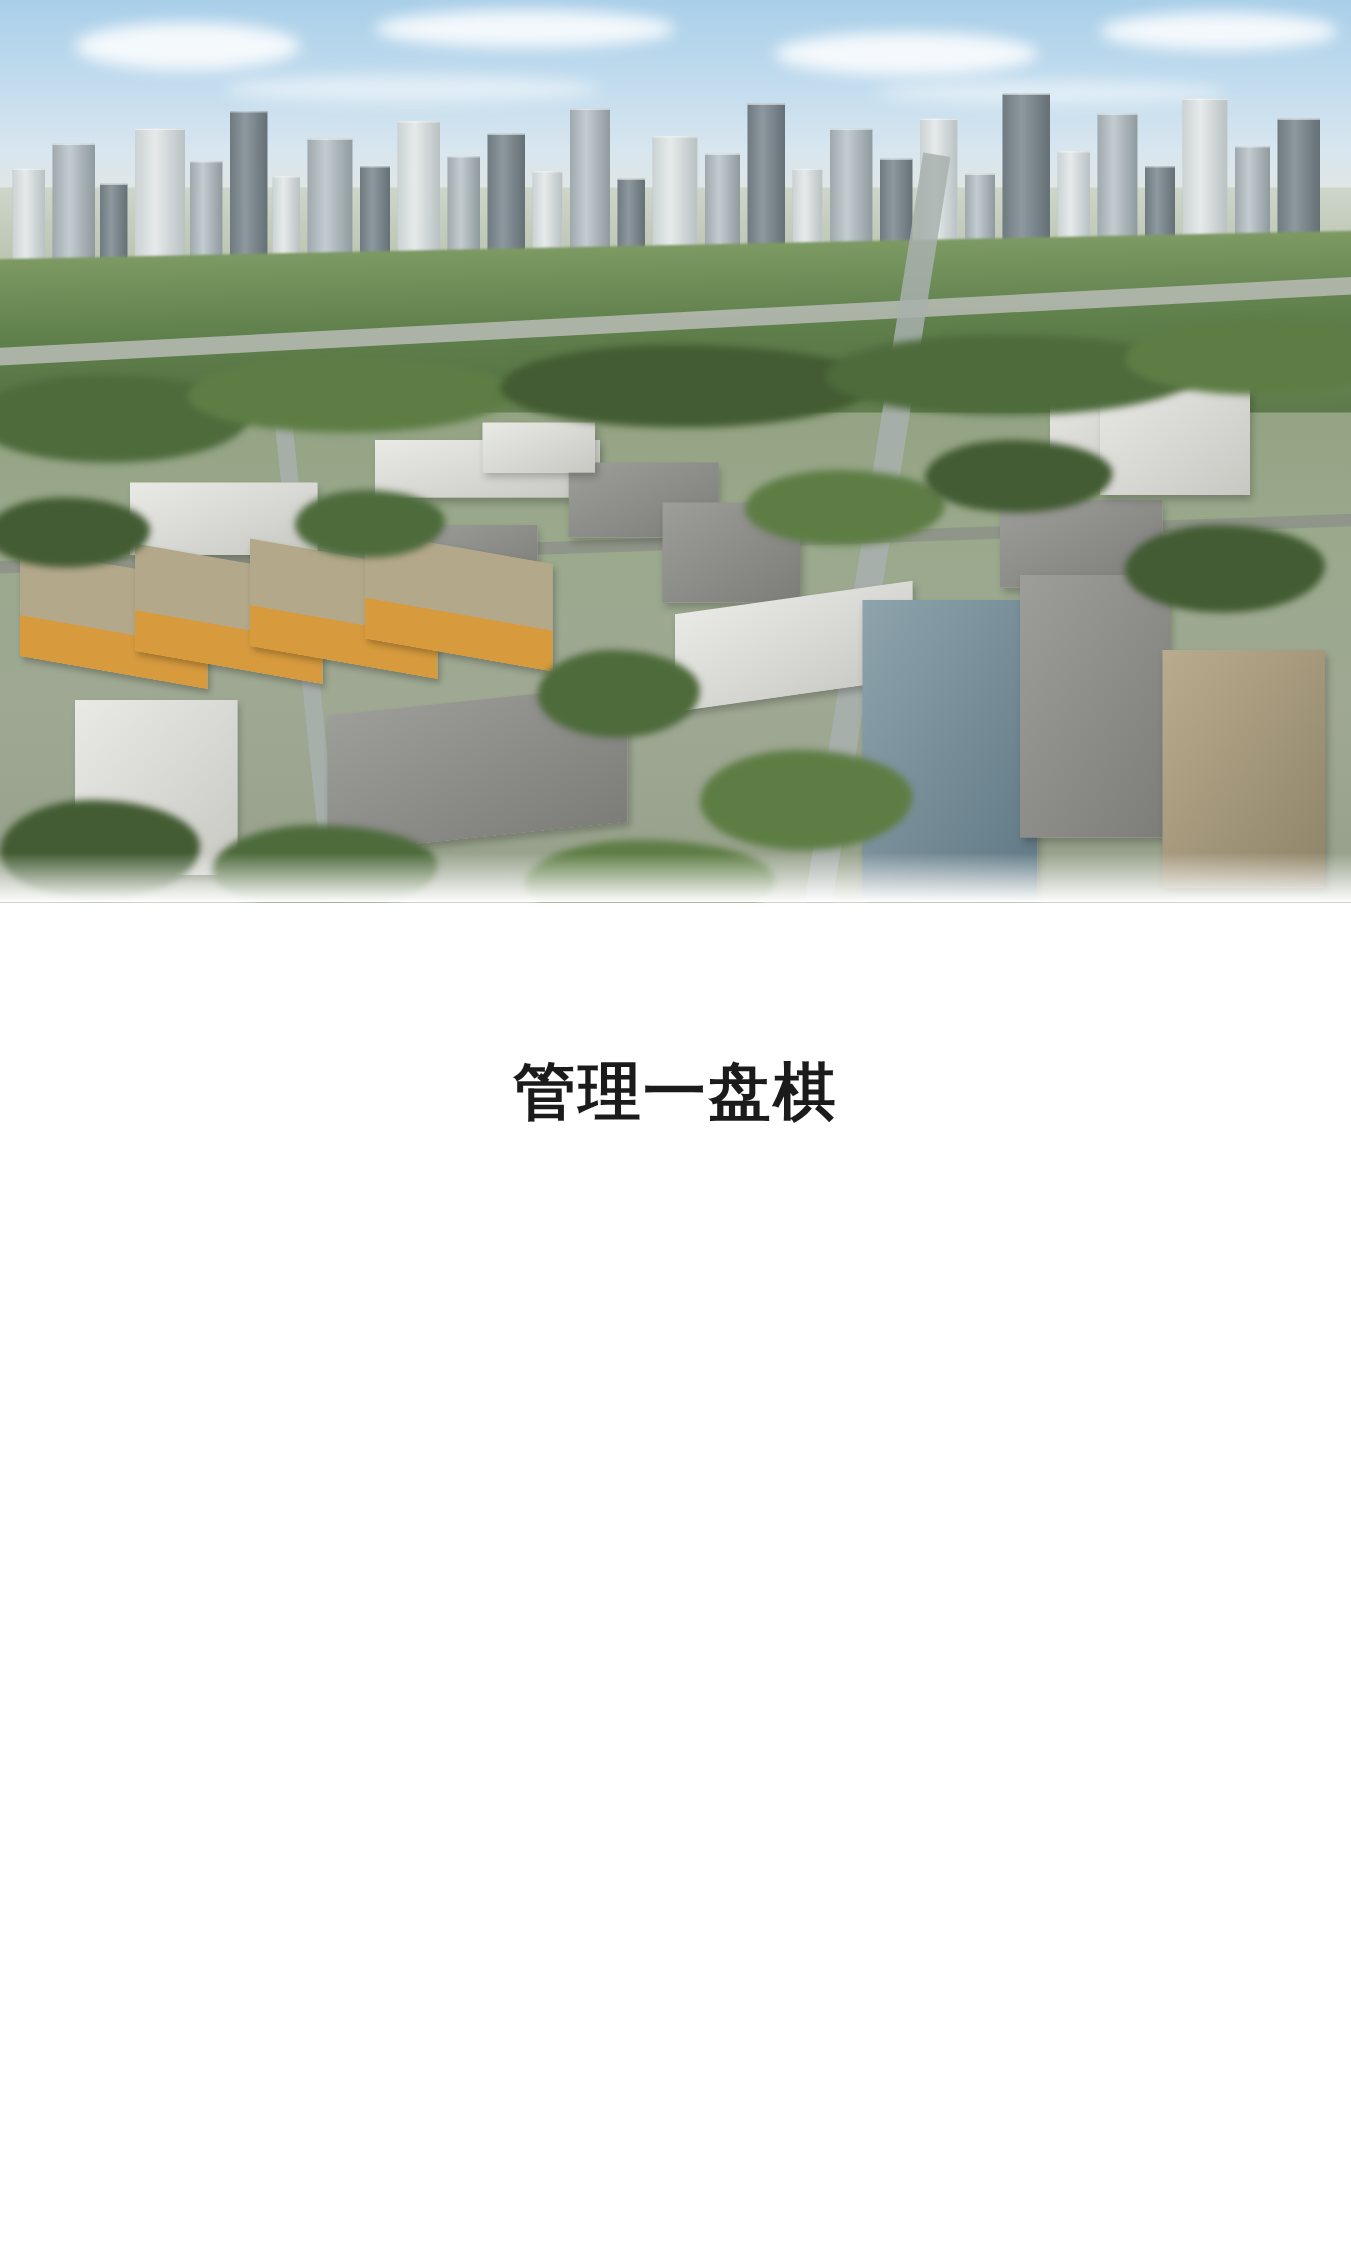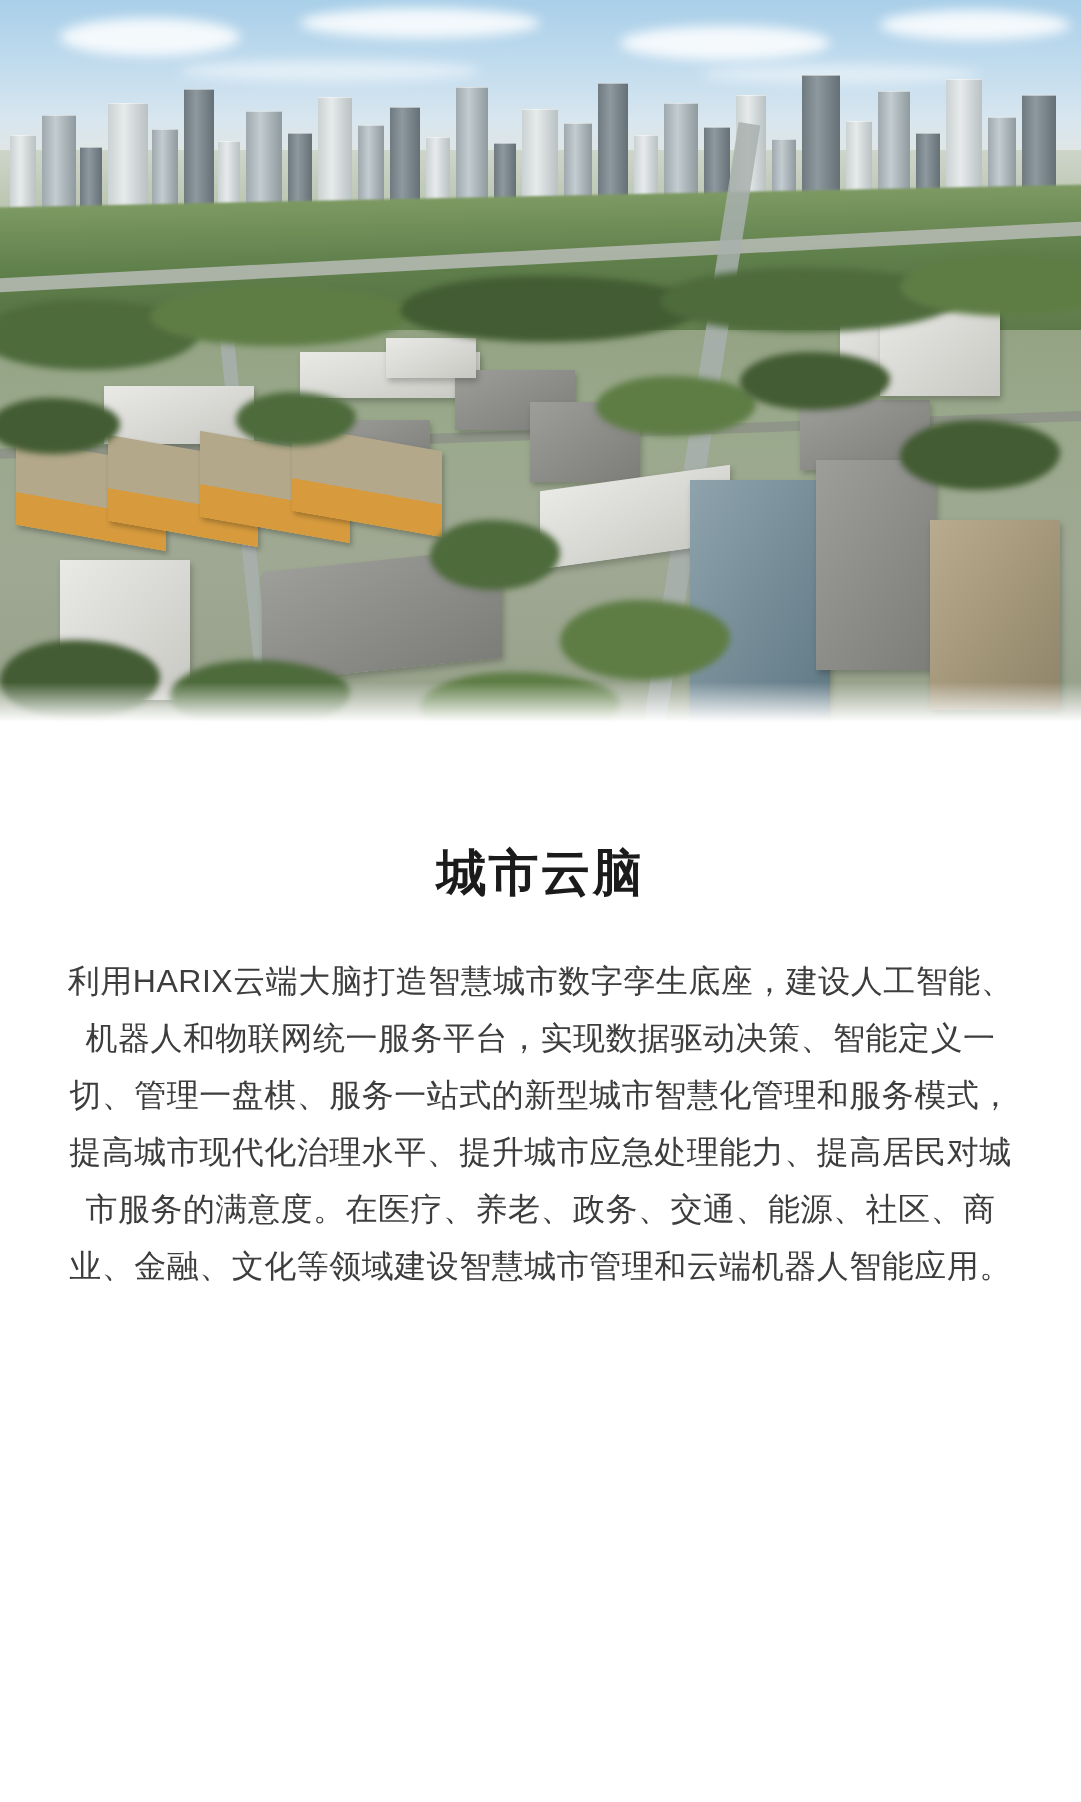--- a/index.html
+++ b/index.html
@@ -254,19 +254,18 @@
     <div class="blob tree2" style="left:560px; top:600px; width:170px; height:80px;"></div>
     <div class="blob tree3" style="left:0px;   top:640px; width:160px; height:80px;"></div>
     <div class="blob tree" style="left:170px; top:660px; width:180px; height:70px;"></div>
     <div class="blob tree2" style="left:420px; top:672px; width:200px; height:70px;"></div>
     <div class="blob tree3" style="left:900px; top:420px; width:160px; height:70px;"></div>
 
     <div class="hero-fade"></div>
   </div>
 
   <div class="content">
-    <h1 class="title">城市云脑</h1>
-
-
-    <p class="body-text">利用HARIX云端大脑打造智慧城市数字孪生底座，建设人工智能、机器人和物联网统一服务平台，实现数据驱动决策、智能定义一切、管理一盘棋、服务一站式的新型城市智慧化管理和服务模式，提高城市现代化治理水平、提升城市应急处理能力、提高居民对城市服务的满意度。在医疗、养老、政务、交通、能源、社区、商业、金融、文化等领域建设智慧城市管理和云端机器人智能应用。</p>
+    <h1 class="title">管理一盘棋</h1>
+
+
   </div>
 
 </div>
 
 </body></html>

